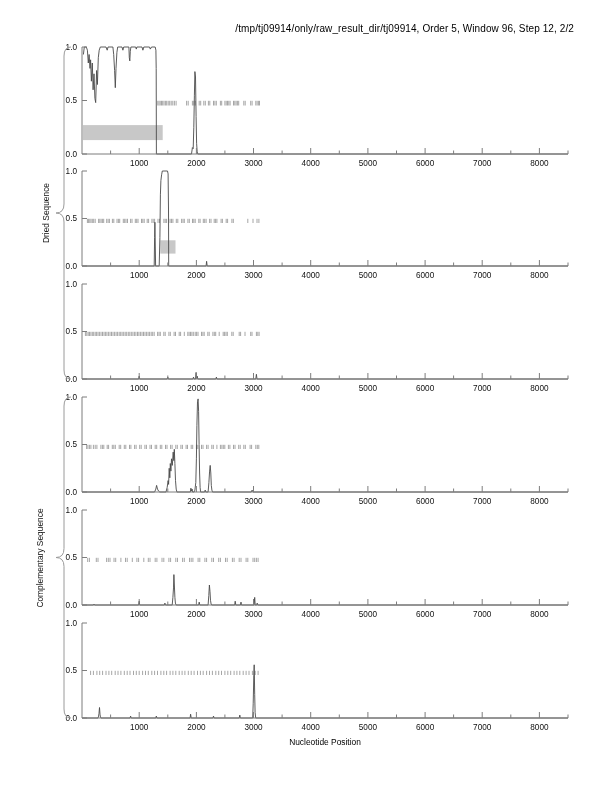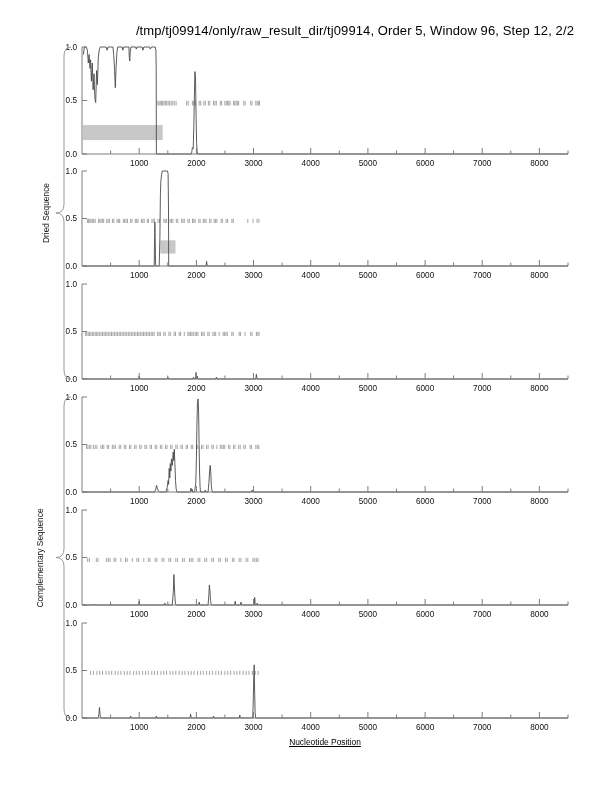--- a/index.html
+++ b/index.html
@@ -1,19 +1,19 @@
 <!DOCTYPE html>
 <html><head>
 <meta charset="utf-8">
 <style>
   html,body{margin:0;padding:0;background:#e9e9e9;}
   .page{position:relative;width:612px;height:792px;background:#ffffff;overflow:hidden;
         font-family:"Liberation Sans",sans-serif;}
-  .title{position:absolute;top:23px;right:38px;font-size:13px;letter-spacing:0.1px;color:#000;}
-  .xlabel{position:absolute;top:737px;left:82px;width:486px;text-align:center;font-size:8.4px;color:#000;text-decoration:underline;}
+  .title{position:absolute;top:23px;right:38px;font-size:10px;letter-spacing:0.1px;color:#000;}
+  .xlabel{position:absolute;top:737px;left:82px;width:486px;text-align:center;font-size:8.4px;color:#000;}
   .group-label{position:absolute;font-size:8.4px;color:#111;white-space:nowrap;
                transform:translate(-50%,-50%) rotate(-90deg);transform-origin:center center;}
   #plots-svg{position:absolute;left:0;top:0;}
   svg text{font-family:"Liberation Sans",sans-serif;}
 </style>
 </head>
 <body>
 
 <div class="page">
   <div class="title">/tmp/tj09914/only/raw_result_dir/tj09914, Order 5, Window 96, Step 12, 2/2</div>

